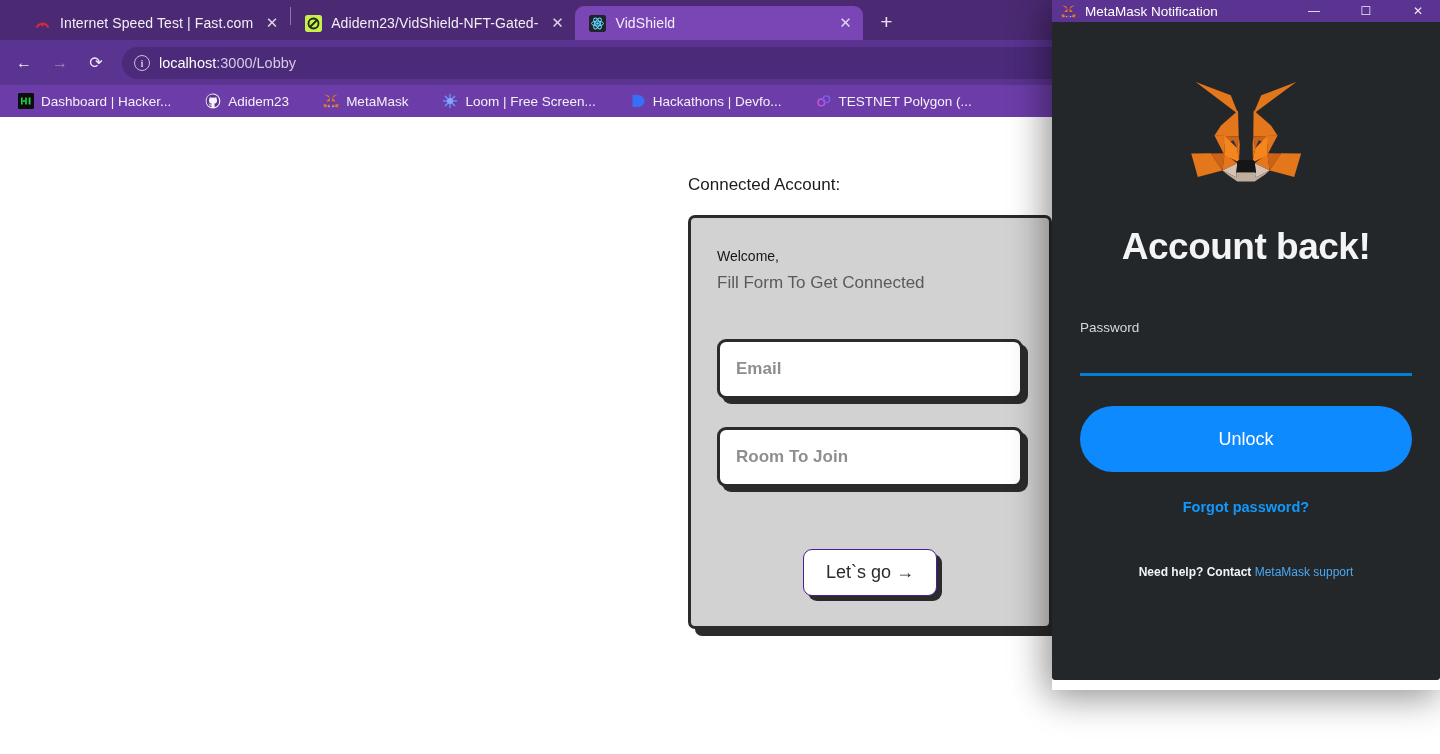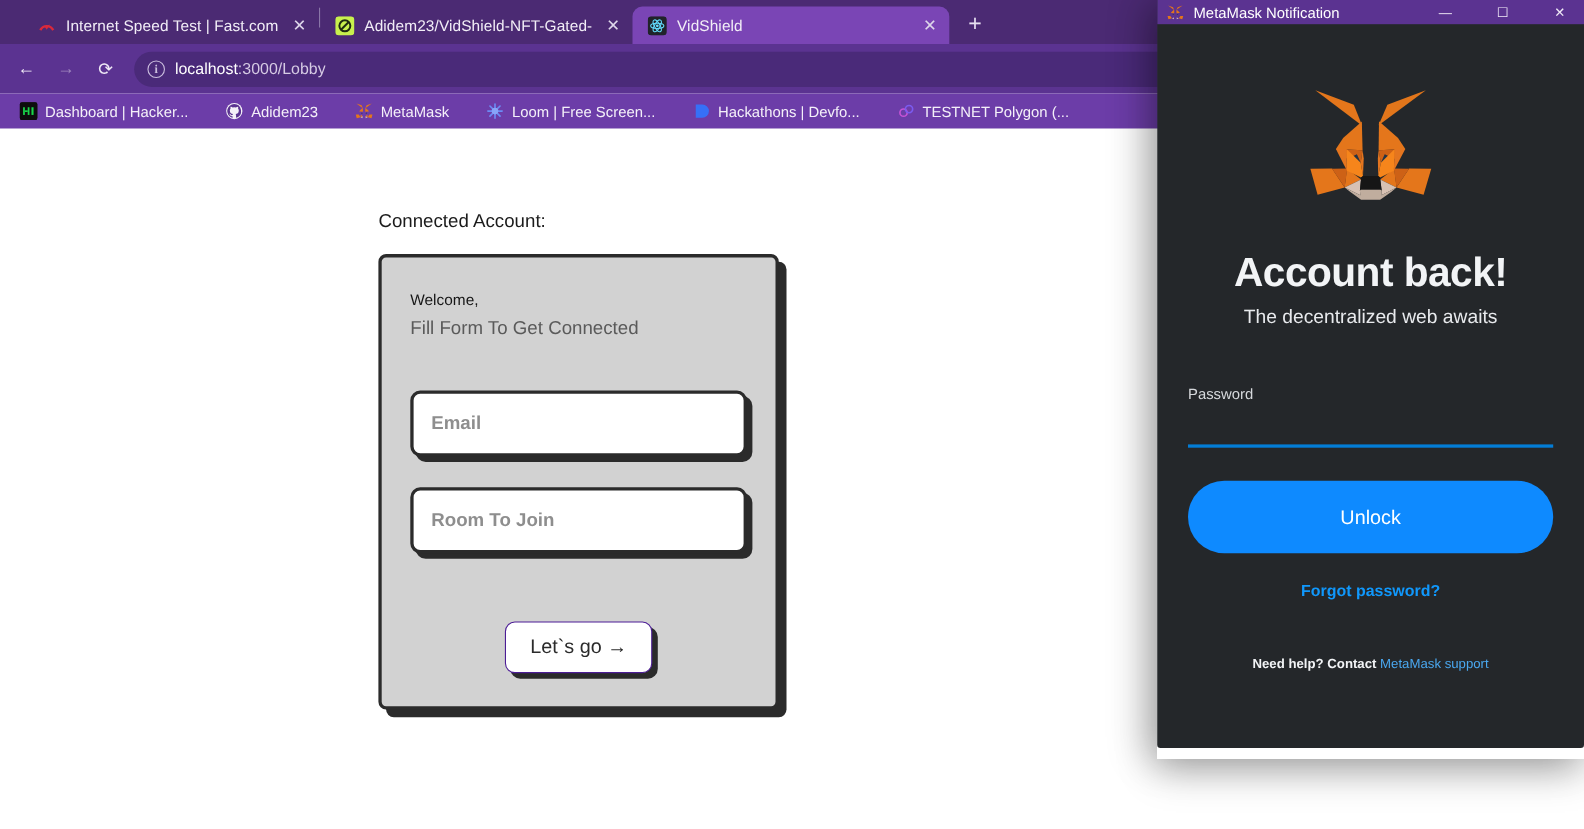--- a/index.html
+++ b/index.html
@@ -188,24 +188,24 @@
   .page {
     position: absolute;
     top: 117px; left: 0;
     width: 1440px;
     height: 637px;
     background: #ffffff;
     overflow: hidden;
   }
   .content-wrap {
     width: 1052px;
-    padding-top: 74px;
+    padding-top: 58px;
     display: flex;
     flex-direction: column;
-    align-items: center;
+    align-items: flex-end;
   }
   .connected-label {
     width: 364px;
     font-size: 17px;
     color: #1b1b1b;
     margin-bottom: 20px;
   }
   .card {
     width: 364px;
     background: #d2d2d2;
@@ -584,21 +584,20 @@
           <path d="M13.9 16.3 L13.4 19.6 L14 23.1 L14.2 18.5 Z" fill="#e4751f"></path>
           <path d="M18.1 16.3 L17.9 18.5 L18 23.1 L18.7 19.6 Z" fill="#e4751f"></path>
           <path d="M18.7 19.6 L18 23.1 L18.5 23.5 L22.1 21.7 L22.3 16 Z" fill="#f6851b"></path>
           <path d="M9.7 16 L9.8 21.7 L13.5 23.5 L14 23.1 L13.4 19.6 Z" fill="#f6851b"></path>
           <path d="M18.8 28.1 L18.9 26.9 L18.6 26.6 L13.4 26.6 L13.2 26.9 L13.3 28.1 L9.2 26.1 L10.7 27.3 L13.5 29.3 L18.5 29.3 L21.4 27.3 L22.8 26.1 Z" fill="#c0ad9e"></path>
           <path d="M18.5 23.5 L18 23.1 L14 23.1 L13.5 23.5 L13.2 26.9 L13.4 26.6 L18.6 26.6 L18.9 26.9 Z" fill="#161616"></path>
         </svg>
       </div>
 
       <div class="mm-h1">Account back!</div>
-      <div class="mm-h2">The decentralized web awaits</div>
 
       <div class="mm-field-wrap">
         <label class="mm-flabel">Password</label>
         <input class="mm-input" type="password" style="">
       </div>
 
       <button class="mm-unlock">Unlock</button>
 
       <div class="mm-forgot">Forgot password?</div>
 

